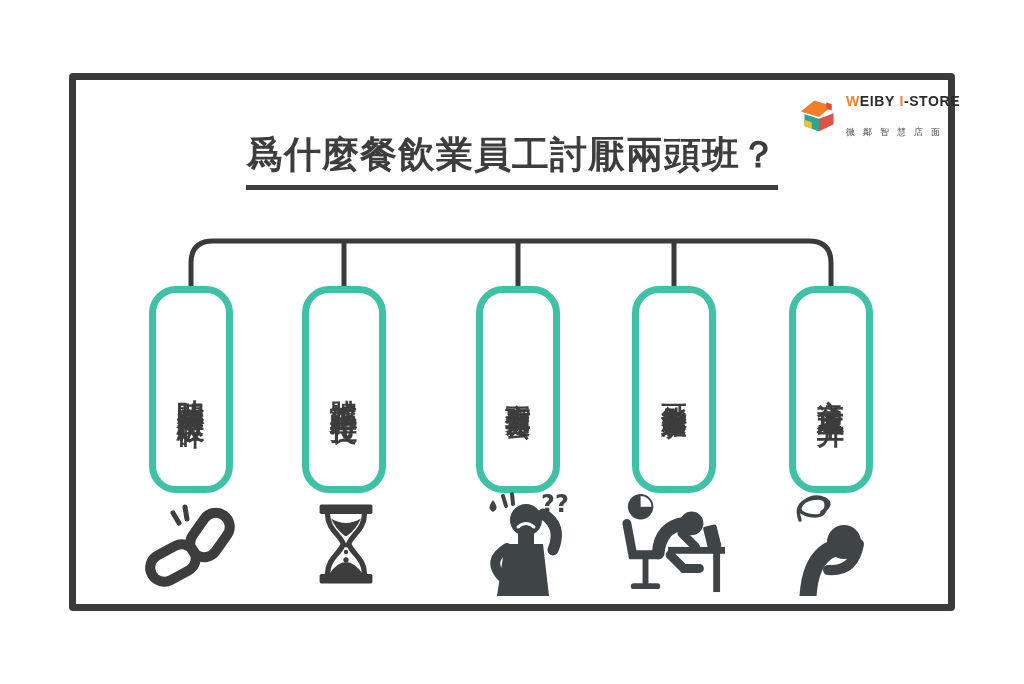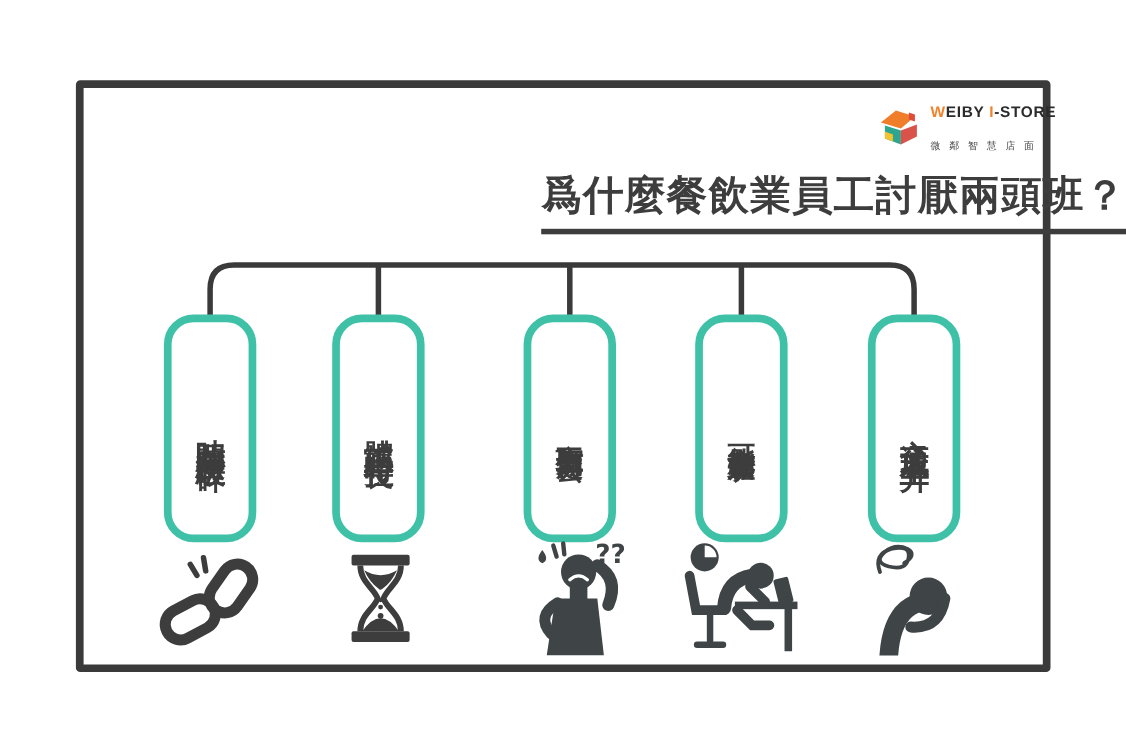--- a/index.html
+++ b/index.html
@@ -7,21 +7,21 @@
           font-family:"Liberation Sans","DejaVu Sans",sans-serif;}
   .frame{position:absolute;left:69px;top:73px;width:886px;height:538px;
          border:7px solid #3a3a3a;border-radius:4px;box-sizing:border-box;}
   
   .logo{position:absolute;top:93px;left:799px;display:flex;align-items:center;gap:7px;}
   .logo-text{display:flex;flex-direction:column;}
   .brand{font-size:14px;font-weight:bold;color:#2b2b2b;letter-spacing:.6px;white-space:nowrap;}
   .brand .accent{color:#F0832B;}
   .brand-sub{font-size:9px;color:#4a4a4a;letter-spacing:8px;margin-top:17px;white-space:nowrap;}
   
-  .title{position:absolute;top:153px;left:0;width:100%;text-align:right;margin:0;}
+  .title{position:absolute;top:130px;left:0;width:100%;text-align:center;margin:0;}
   .title span{display:inline-block;font-size:37px;font-weight:900;color:#3d3d3d;
               letter-spacing:1px;border-bottom:5px solid #3d3d3d;padding-bottom:5px;
               font-family:"DejaVu Sans","Liberation Sans",sans-serif;}
   
   .connector{position:absolute;left:0;top:0;pointer-events:none;}
   
   .tbox{position:absolute;top:286px;width:84px;height:207px;background:#fff;
         border:7px solid #3EC1A7;border-radius:27px;box-sizing:border-box;
         display:flex;align-items:center;justify-content:center;}
   .vtext{writing-mode:vertical-rl;text-orientation:upright;font-weight:800;color:#3d3d3d;

